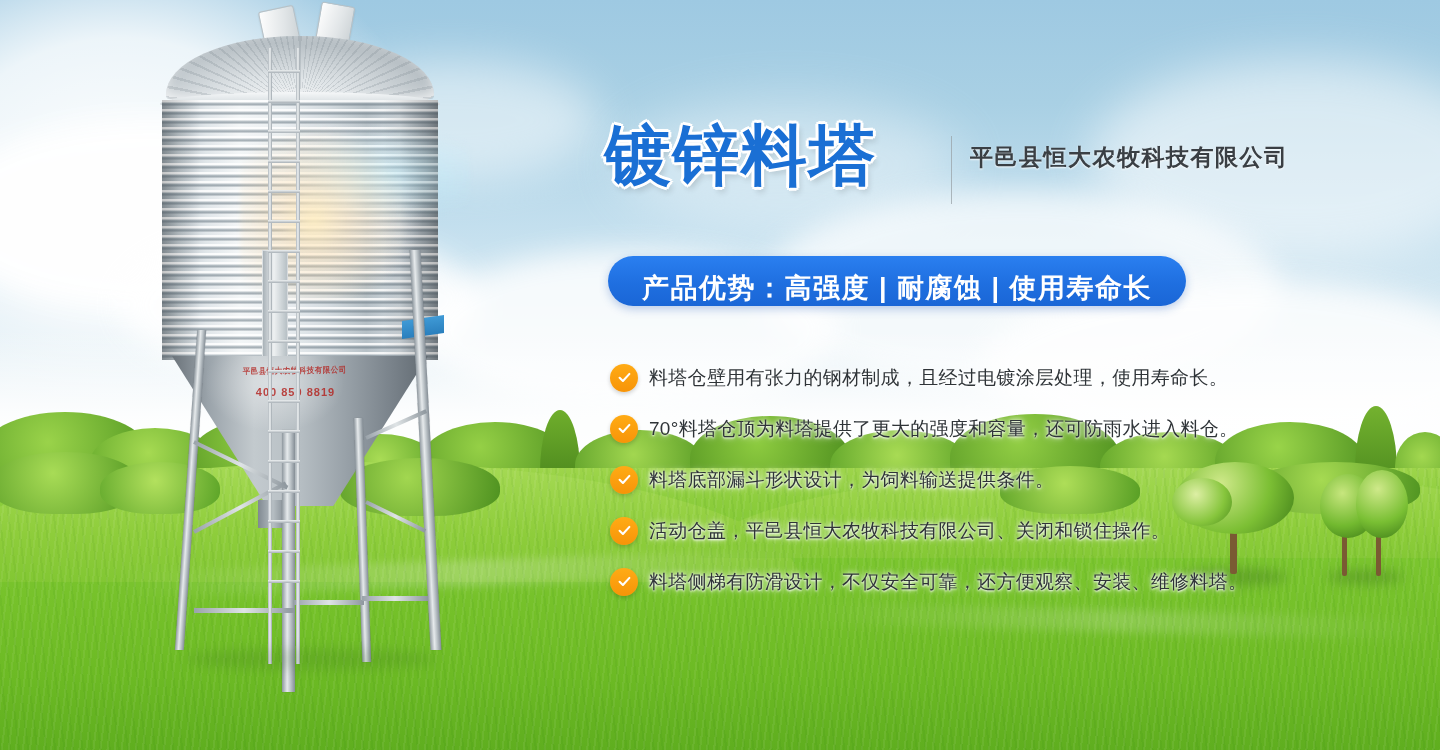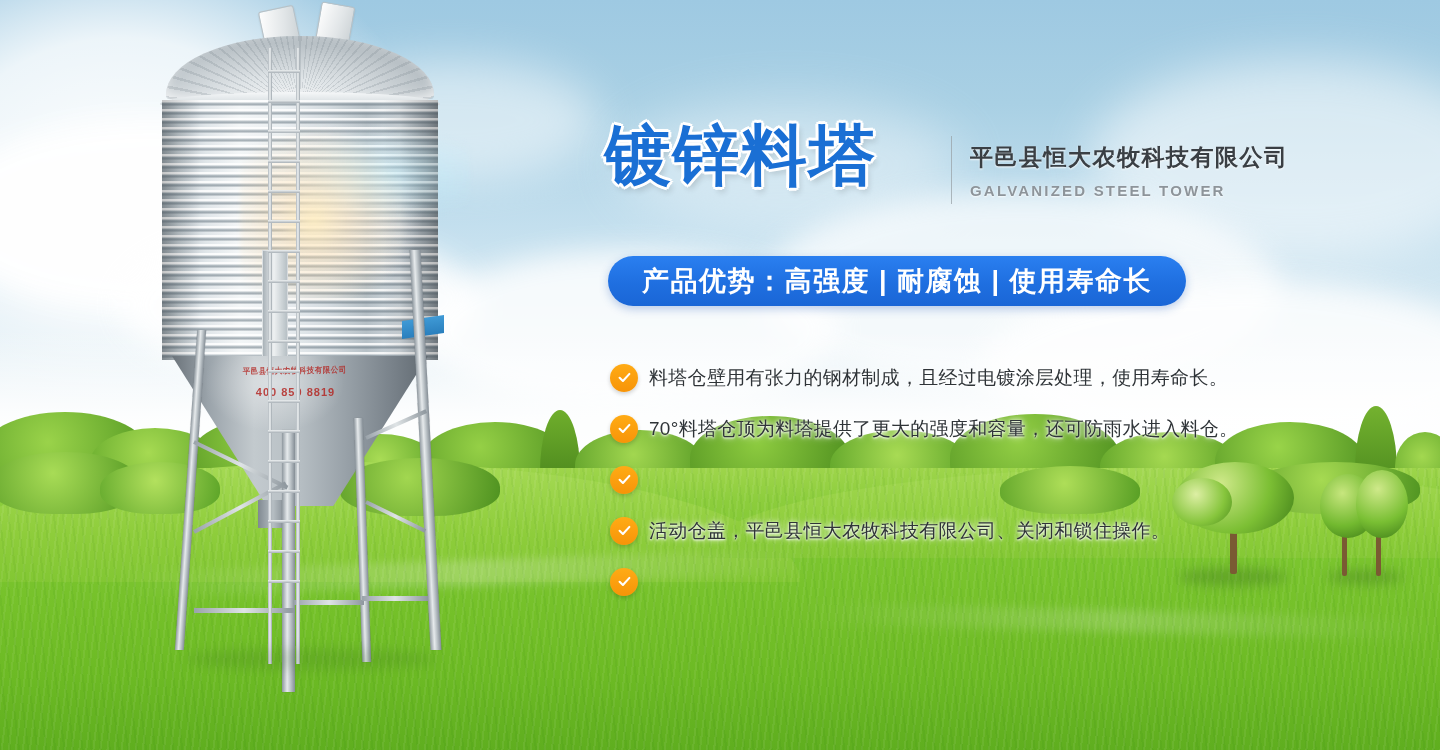--- a/index.html
+++ b/index.html
@@ -182,21 +182,21 @@
   .company-en {
     margin-top:9px; font-size:15px; font-weight:bold; color:#8d949a;
     letter-spacing:2.2px; white-space:nowrap;
     text-shadow:0 1px 2px rgba(255,255,255,.9);
   }
 
   .adv-banner {
     position:absolute; left:608px; top:256px; height:50px;
     padding:0 34px; border-radius:25px;
     background:linear-gradient(180deg,#2a7ff0 0%,#1f6fe0 55%,#1a66d6 100%);
-    display:flex; align-items:center;
+    display:flex; align-items:flex-end;
     box-shadow:0 3px 10px rgba(20,80,180,.28);
   }
   .adv-text {
     color:#fff; font-size:27px; font-weight:bold; letter-spacing:1.5px; white-space:nowrap;
   }
 
   .features { position:absolute; left:610px; top:362px; }
   .feature { display:flex; align-items:center; height:31px; margin-bottom:20px;text-align:right; }
   .chk {
     width:28px; height:28px; min-width:28px; border-radius:50%;
@@ -343,21 +343,20 @@
 <div id="content">
 
   <div class="title-row">
     <div class="main-title">镀锌料塔</div>
   </div>
 
   <div class="divider"></div>
 
   <div class="company-block">
     <div class="company-name">平邑县恒大农牧科技有限公司</div>
-    <div class="company-en">GALVANIZED STEEL TOWER</div>
   </div>
 
   <div class="adv-banner">
     <span class="adv-text">产品优势：高强度 | 耐腐蚀 | 使用寿命长</span>
   </div>
 
   <div class="features">
 
     <div class="feature">
       <span class="chk">
@@ -376,33 +375,35 @@
       </span>
       <span class="feature-text">70°料塔仓顶为料塔提供了更大的强度和容量，还可防雨水进入料仓。</span>
     </div>
 
     <div class="feature">
       <span class="chk">
         <svg width="17" height="17" viewBox="0 0 17 17">
             <path d="M3.6 8.8 L6.9 12.0 L13.4 4.9" fill="none" stroke="#ffffff" stroke-width="2.1" stroke-linecap="round" stroke-linejoin="round"></path>
           </svg>
       </span>
+      <span class="feature-text">料塔底部漏斗形状设计，为饲料输送提供条件。</span>
     </div>
 
     <div class="feature">
       <span class="chk">
         <svg width="17" height="17" viewBox="0 0 17 17">
             <path d="M3.6 8.8 L6.9 12.0 L13.4 4.9" fill="none" stroke="#ffffff" stroke-width="2.1" stroke-linecap="round" stroke-linejoin="round"></path>
           </svg>
       </span>
       <span class="feature-text">活动仓盖，平邑县恒大农牧科技有限公司、关闭和锁住操作。</span>
     </div>
 
     <div class="feature">
       <span class="chk">
         <svg width="17" height="17" viewBox="0 0 17 17">
             <path d="M3.6 8.8 L6.9 12.0 L13.4 4.9" fill="none" stroke="#ffffff" stroke-width="2.1" stroke-linecap="round" stroke-linejoin="round"></path>
           </svg>
       </span>
+      <span class="feature-text">料塔侧梯有防滑设计，不仅安全可靠，还方便观察、安装、维修料塔。</span>
     </div>
 
   </div>
 </div>
 
 </body></html>

